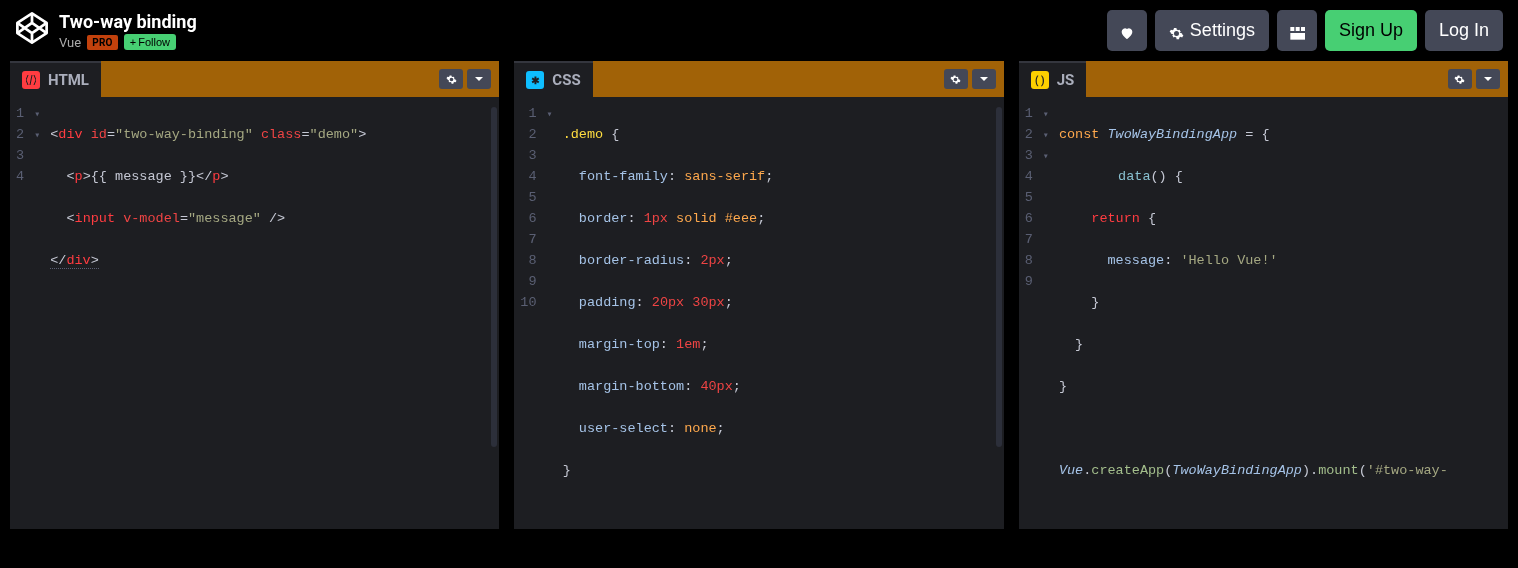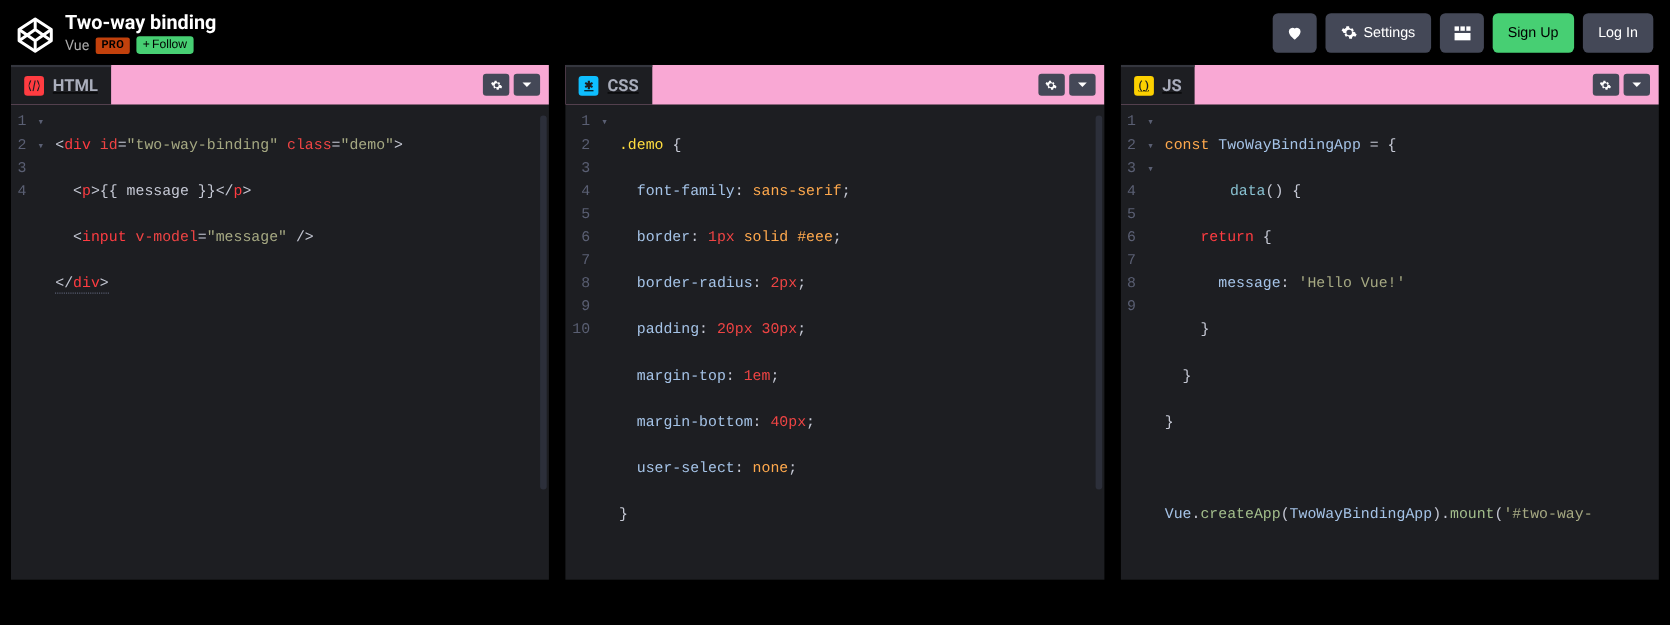--- a/index.html
+++ b/index.html
@@ -1,33 +1,33 @@
 <!DOCTYPE html>
 <html><head>
 <meta charset="utf-8">
 <style>
 * { margin: 0; padding: 0; box-sizing: border-box; }
 body { font-family: -apple-system, BlinkMacSystemFont, "Segoe UI", Roboto, sans-serif; background: #000; width: 1518px; }
 .header { display: flex; align-items: center; padding: 10px 15px; background: #000; }
-.logo-area { display: flex; align-items: flex-end; gap: 10px; }
+.logo-area { display: flex; align-items: flex-start; gap: 10px; }
 .cp-logo { width: 34px; height: 34px; }
 .cp-logo svg { width: 100%; height: 100%; }
 .title-area { display: flex; flex-direction: column; }
 .pen-title { color: #fff; font-size: 18px; font-weight: 700; }
 .meta-row { display: flex; align-items: center; gap: 6px; margin-top: 2px; }
 .author { color: #aaa; font-size: 13px; }
 .pro-badge { background: #c2410c; color: #000; font-size: 10px; font-weight: 700; padding: 2px 5px; border-radius: 2px; letter-spacing: 0.3px; }
 .follow-btn { background: #47cf73; color: #000; font-size: 11px; font-weight: 400; padding: 2px 6px; border: none; border-radius: 3px; display: flex; align-items: center; gap: 2px; cursor: pointer; }
 .header-right { margin-left: auto; display: flex; gap: 8px; }
-.hbtn { background: #444857; color: #fff; border: none; padding: 10px 14px; border-radius: 5px; font-size: 13px; display: flex; align-items: flex-start; gap: 6px; cursor: pointer; }
+.hbtn { background: #444857; color: #fff; border: none; padding: 10px 14px; border-radius: 5px; font-size: 18px; display: flex; align-items: flex-end; gap: 6px; cursor: pointer; }
 .hbtn.icon-only { padding: 10px 12px; }
 .hbtn.signup { background: #47cf73; color: #000; font-weight: 400; }
 .editors { display: flex; gap: 15px; padding: 0 10px 10px 10px; background: #000; }
 .editor { flex: 1; background: #1d1e22; border-radius: 0; display: flex; flex-direction: column; overflow: hidden; position: relative; }
-.editor-header { display: flex; align-items: center; background: #f9a8d4; text-decoration: underline; }
+.editor-header { display: flex; align-items: center; background: #a16207; }
 .editor-tab { display: flex; align-items: center; gap: 8px; padding: 8px 12px; background: #1d1e22; color: #aaaebc; font-weight: 700; font-size: 15px; border-top: 2px solid #34363e; }
 .lang-icon { width: 18px; height: 18px; border-radius: 3px; display: flex; align-items: center; justify-content: center; font-size: 10px; font-weight: 700; }
 .html-icon { background: #ff3c41; color: #1d1e22; }
 .css-icon { background: #0ebeff; color: #1d1e22; }
 .js-icon { background: #fcd000; color: #1d1e22; }
 .editor-controls { margin-left: auto; display: flex; gap: 4px; padding-right: 8px; }
 .ectrl { background: #444857; color: #fff; border: none; width: 24px; height: 20px; border-radius: 3px; font-size: 10px; display: flex; align-items: center; justify-content: center; cursor: pointer; }
 .code-area { flex: 1; display: flex; font-family: "SFMono-Regular", Consolas, "Liberation Mono", Menlo, monospace; font-size: 13.5px; line-height: 21px; padding: 6px 0; position: relative; min-height: 320px; }
 .gutter { color: #5a5f73; text-align: right; padding: 0 10px 0 6px; user-select: none; }
 .gutter div { height: 21px; }
@@ -37,21 +37,21 @@
 .attr { color: #ef4444; }
 .str { color: #a5a882; }
 .punct { color: #c5c8d4; }
 .txt { color: #c5c8d4; }
 .sel { color: #ffdd40; }
 .prop2 { color: #a5c3e7; }
 .val { color: #ffa94d; margin-top: 24px; }
 .num { color: #ef4444; }
 .kw { color: #ffa94d; }
 .kw2 { color: #ff3c41; }
-.var { color: #a5c3e7; }
+.var { color: #a5c3e7; font-style: italic; }
 .fn { color: #88c0d0; margin-left: 43px; }
 .fn2 { color: #a3be8c; }
 .obj { color: #a5c3e7; }
 .underline { border-bottom: 1px dotted #5a5f73; margin-top: 42px; }
 .fold { color: #5a5f73; font-size: 10px; display: inline-block; width: 8px; }
 .scrollbar { position: absolute; right: 2px; top: 10px; width: 6px; height: 340px; background: #2c2f3a; border-radius: 3px; }
 </style>
 </head>
 <body>
 

